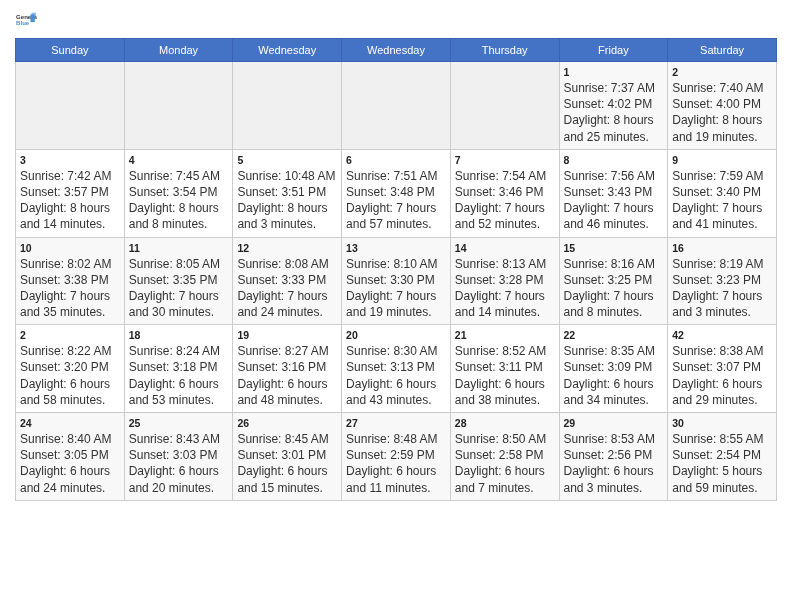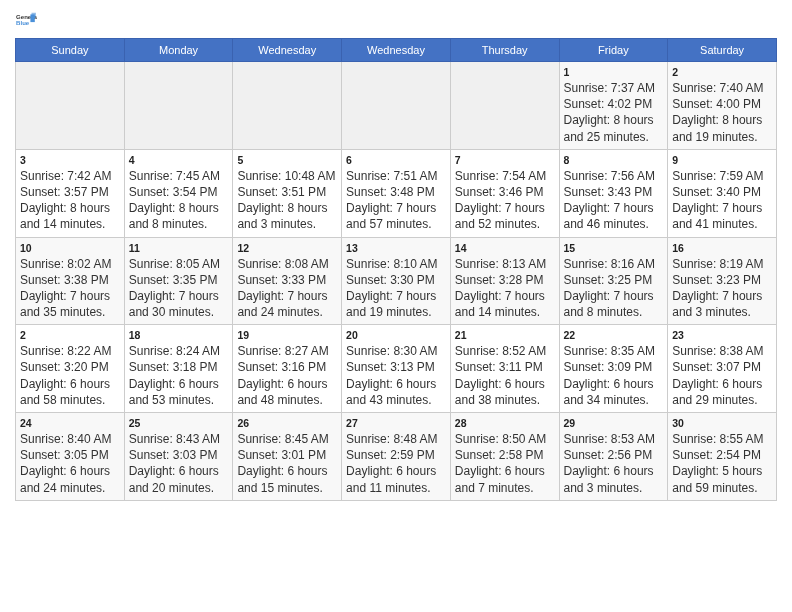--- a/index.html
+++ b/index.html
@@ -301,21 +301,21 @@
 and 38 minutes.</div>
           </td>
           <td>
             <span class="day-num">22</span>
             <div class="day-info">Sunrise: 8:35 AM
 Sunset: 3:09 PM
 Daylight: 6 hours
 and 34 minutes.</div>
           </td>
           <td>
-            <span class="day-num">23</span>
+            <span class="day-num">42</span>
             <div class="day-info">Sunrise: 8:38 AM
 Sunset: 3:07 PM
 Daylight: 6 hours
 and 29 minutes.</div>
           </td>
         </tr>
         <tr>
           <td>
             <span class="day-num">24</span>
             <div class="day-info">Sunrise: 8:40 AM

